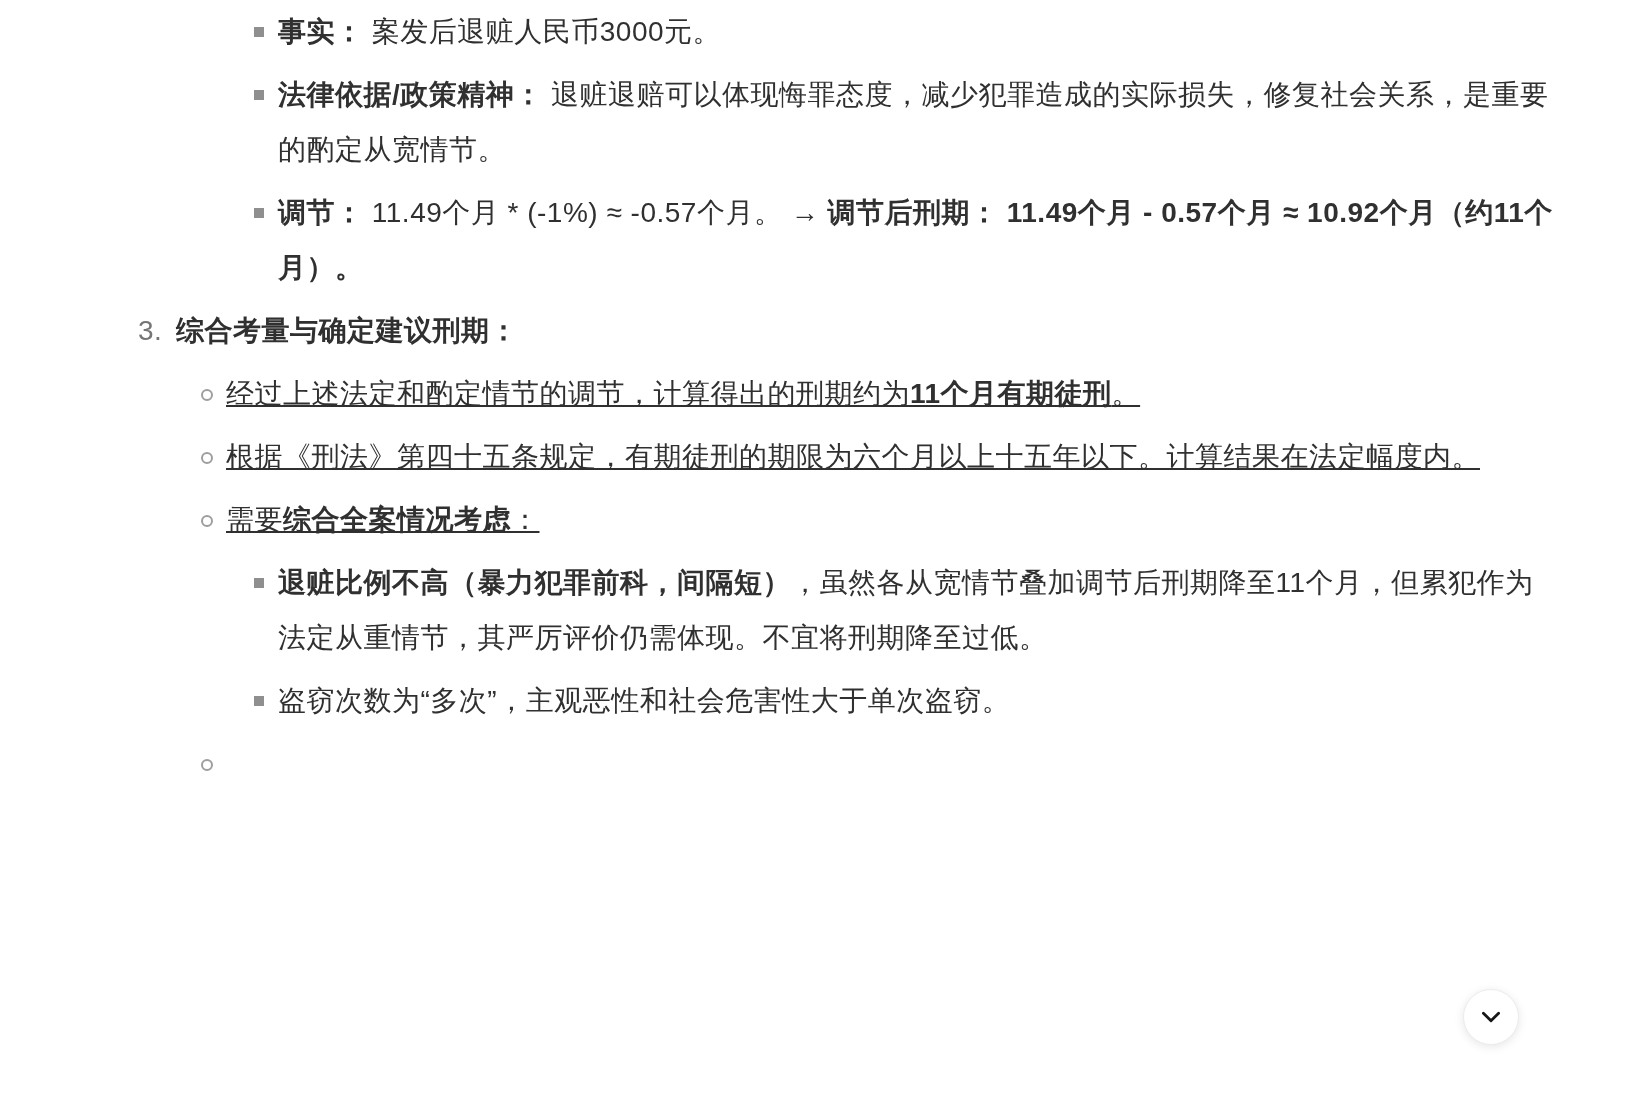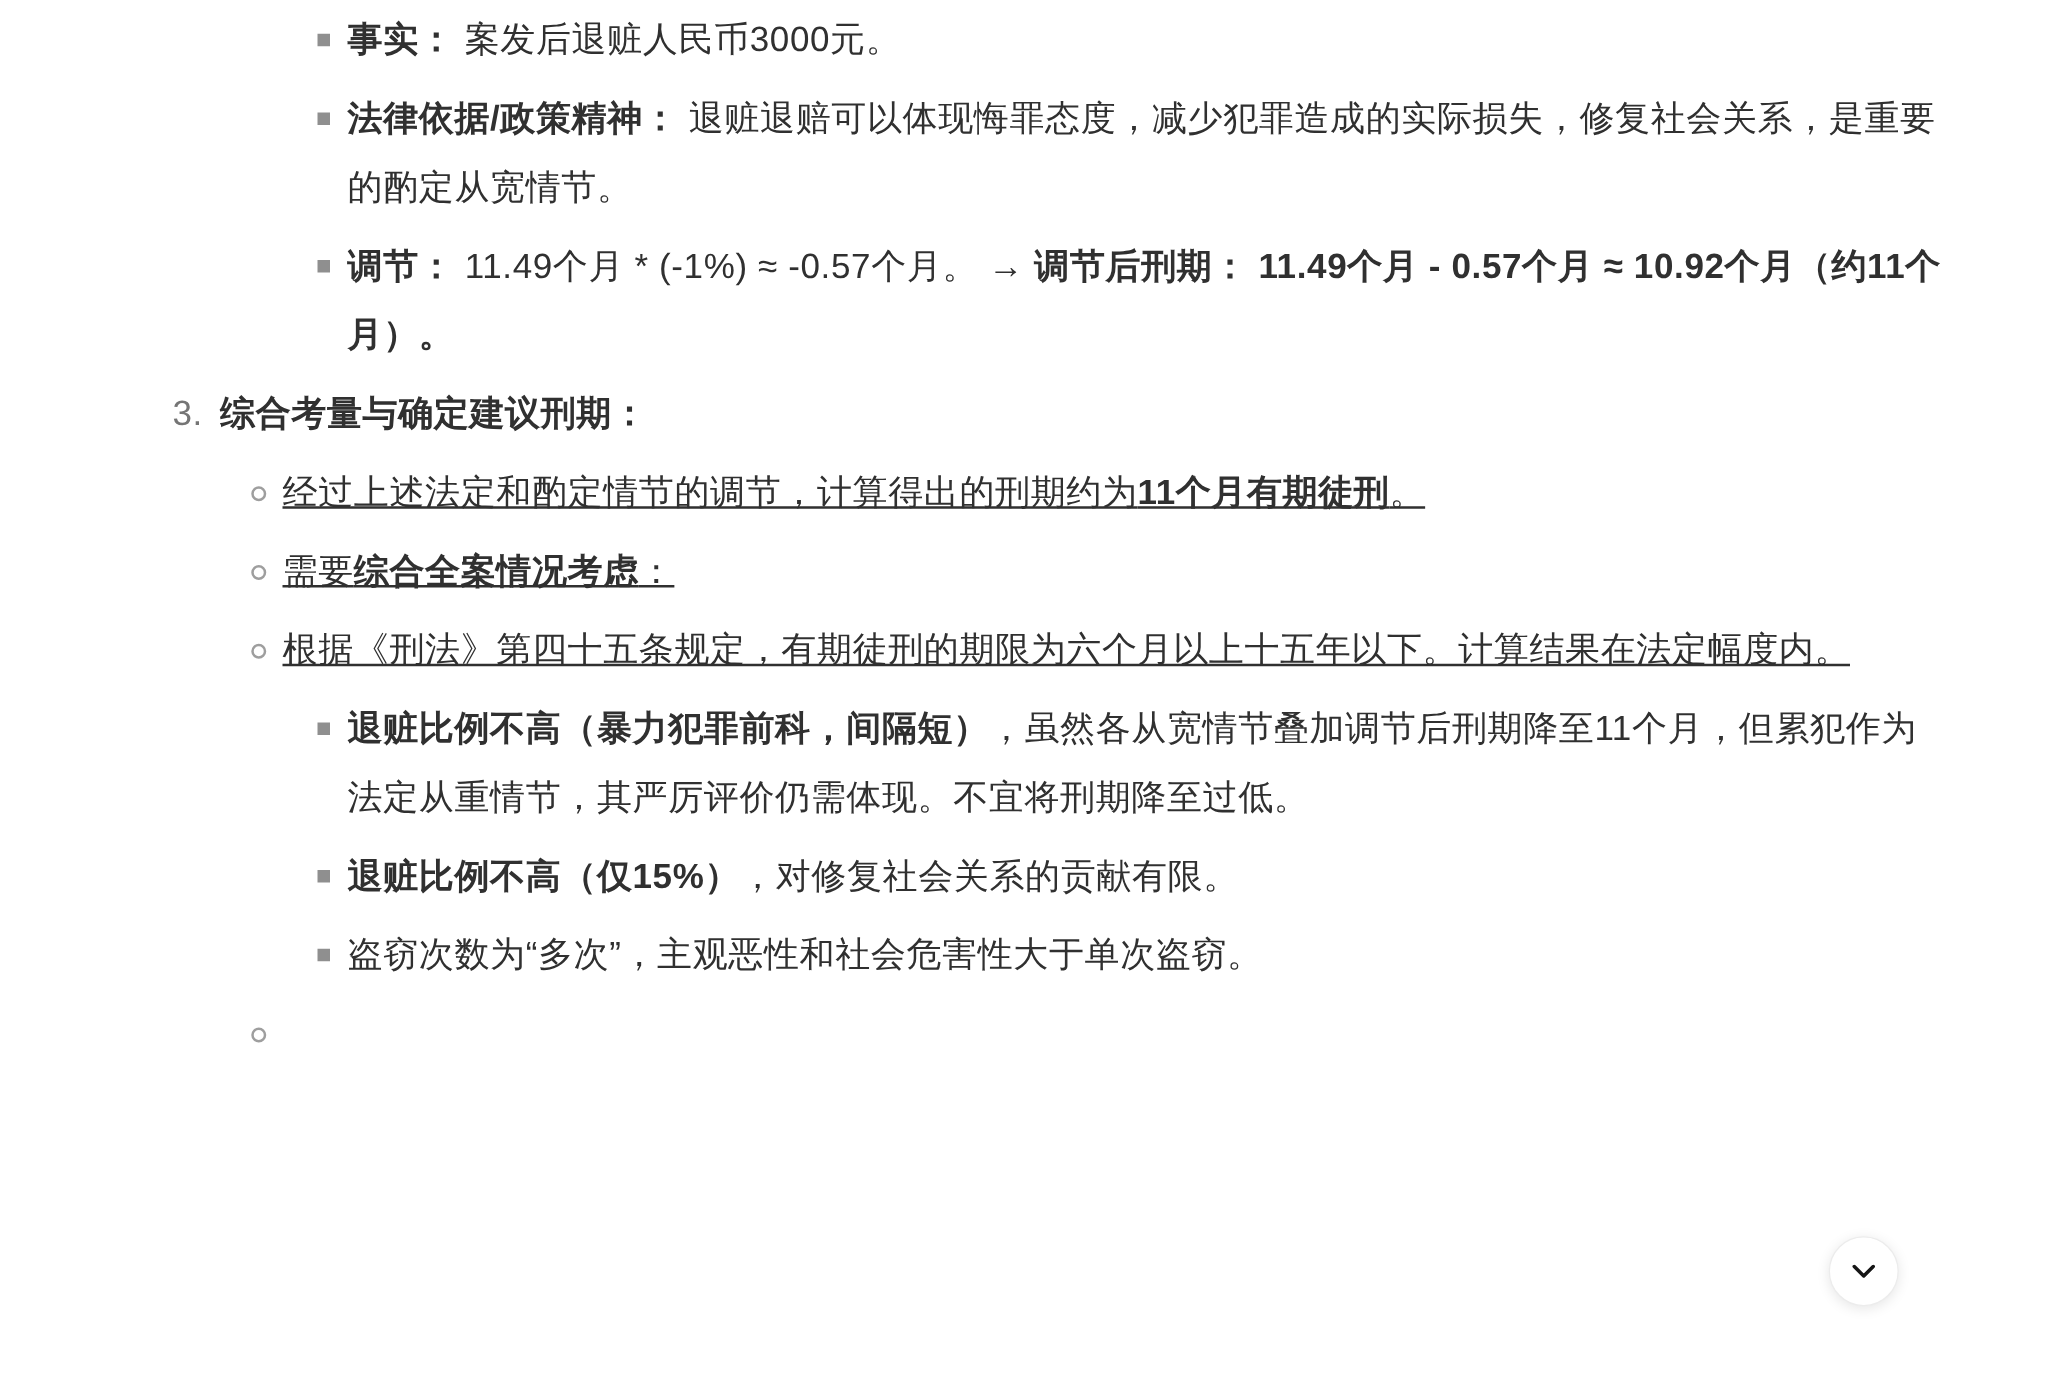--- a/index.html
+++ b/index.html
@@ -87,24 +87,24 @@
 </style>
 </head>
 <body>
 
 <main class="doc">
     <div class="block level3"><span class="square-marker"></span><span><span class="b">事实：</span><span> 案发后退赃人民币3000元。</span></span></div>
     <div class="block level3"><span class="square-marker"></span><span><span class="b">法律依据/政策精神：</span><span> 退赃退赔可以体现悔罪态度，减少犯罪造成的实际损失，修复社会关系，是重要的酌定从宽情节。</span></span></div>
     <div class="block level3"><span class="square-marker"></span><span><span class="b">调节：</span><span> 11.49个月 * (-1%) ≈ -0.57个月。 → </span><span class="b">调节后刑期： 11.49个月 - 0.57个月 ≈ 10.92个月（约11个月）。</span></span></div>
     <div class="block level1"><span class="num-marker">3.</span><span><span class="b">综合考量与确定建议刑期：</span></span></div>
     <div class="block level2"><span class="circle-marker"></span><span><span>经过上述法定和酌定情节的调节，计算得出的刑期约为</span><span class="b">11个月有期徒刑</span><span>。</span></span></div>
+    <div class="block level2"><span class="circle-marker"></span><span><span>根据《刑法》第四十五条规定，有期徒刑的期限为六个月以上十五年以下。计算结果在法定幅度内。</span></span></div>
     <div class="block level2"><span class="circle-marker"></span><span><span>需要</span><span class="b">综合全案情况考虑</span><span>：</span></span></div>
-    <div class="block level2"><span class="circle-marker"></span><span><span>根据《刑法》第四十五条规定，有期徒刑的期限为六个月以上十五年以下。计算结果在法定幅度内。</span></span></div>
     <div class="block level3"><span class="square-marker"></span><span><span class="b">退赃比例不高（暴力犯罪前科，间隔短）</span><span>，虽然各从宽情节叠加调节后刑期降至11个月，但累犯作为法定从重情节，其严厉评价仍需体现。不宜将刑期降至过低。</span></span></div>
-    <div class="block level3"><span class="square-marker"></span><span><span class="b">退赃比例不高（仅15%）</span><span>，对修复社会关系的贡献有限。</span></span></div>
+    <div class="block level3"><span class="square-marker"></span></div>
     <div class="block level3"><span class="square-marker"></span><span><span>盗窃次数为“多次”，主观恶性和社会危害性大于单次盗窃。</span></span></div>
     <div class="block level2"><span class="circle-marker"></span></div>
   </main>
 
 <button class="scroll-btn">
   <span>
     <svg width="26" height="26" viewBox="0 0 24 24">
       <polyline points="5,8.5 12,15.5 19,8.5" fill="none" stroke="#161616" stroke-width="2.6" stroke-linecap="round" stroke-linejoin="round"></polyline>
     </svg>
   </span>

